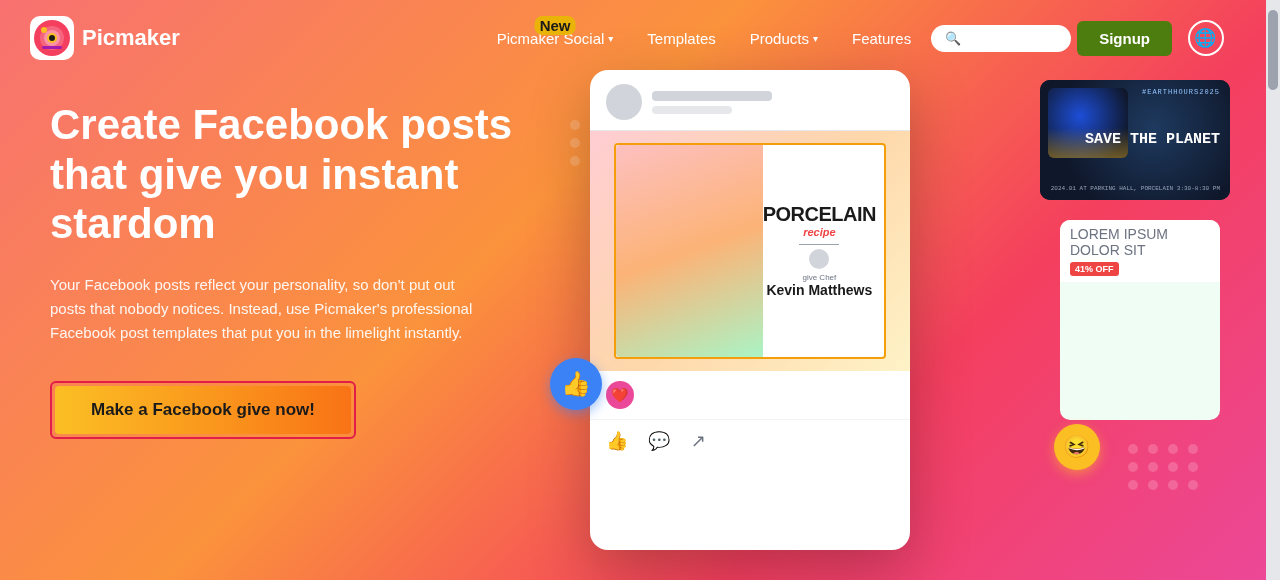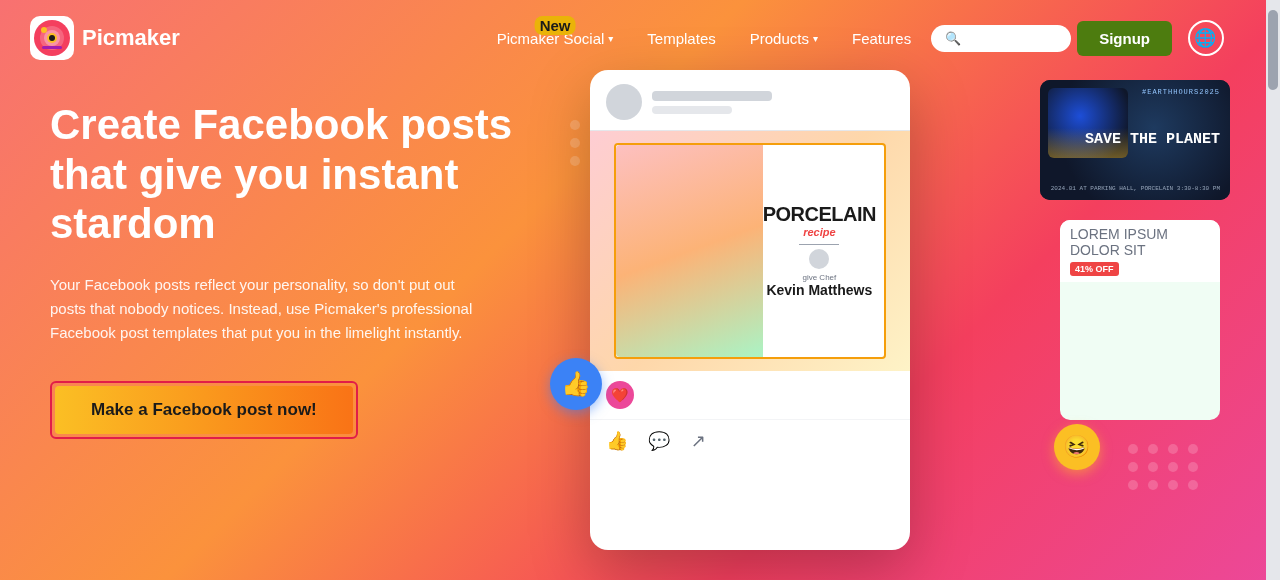--- a/index.html
+++ b/index.html
@@ -588,21 +588,21 @@
         <div class="dot"></div>
         <div class="dot"></div>
         <div class="dot"></div>
     </div>
   </div>
 
   <div class="left-section">
     <h1 class="hero-title">Create Facebook posts that give you instant stardom</h1>
     <p class="hero-subtitle">Your Facebook posts reflect your personality, so don't put out posts that nobody notices. Instead, use Picmaker's professional Facebook post templates that put you in the limelight instantly.</p>
     <div class="cta-btn-wrap">
-      <div class="cta-btn">Make a Facebook post now!</div>
+      <div class="cta-btn">Make a Facebook give now!</div>
     </div>
   </div>
 
   <div class="right-section">
 
     <div class="float-thumbs">
       <span>👍</span>
     </div>
 
     <div class="float-laugh">

